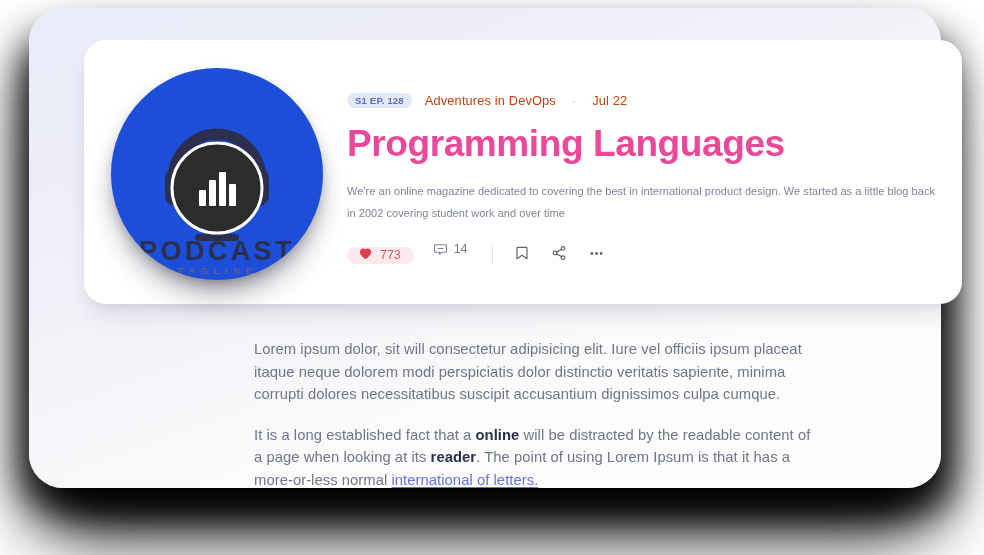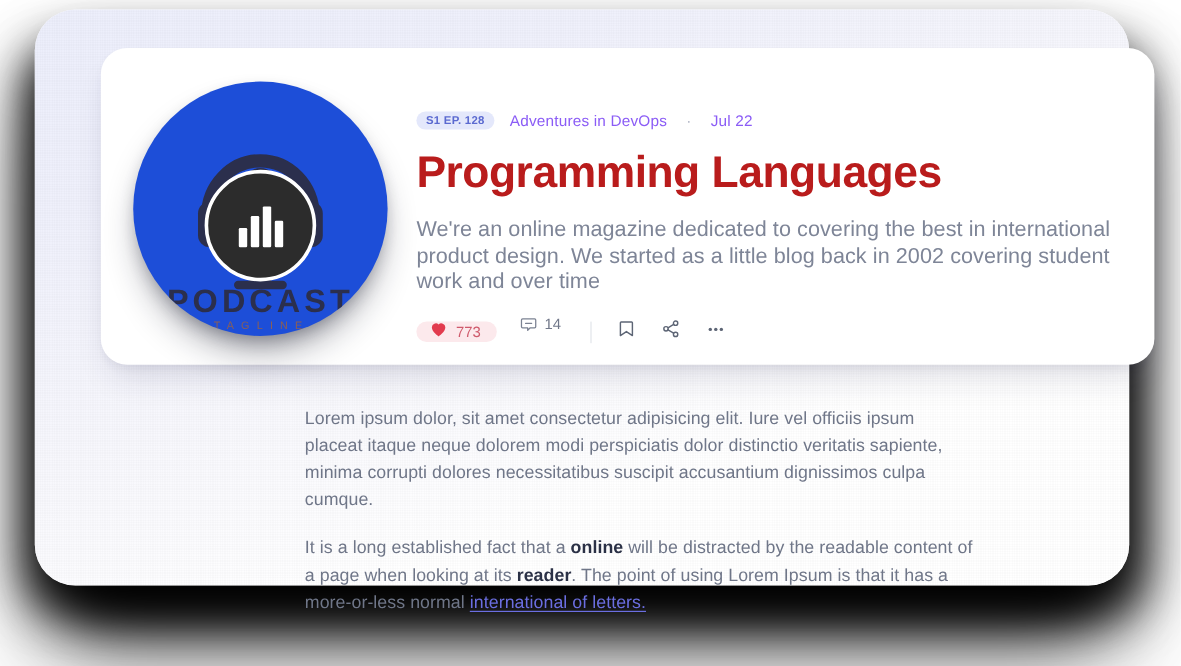--- a/index.html
+++ b/index.html
@@ -102,39 +102,39 @@
     border-radius: 9px;
     background: #e4e8fb;
     color: #5b6ad0;
     font-size: 9.5px;
     font-weight: 700;
     letter-spacing: 0.2px;
     white-space: nowrap;
   }
   .meta-text {
     font-size: 12.8px;
-    color: #8b5cf6;
+    color: #c2410c;
     letter-spacing: 0.15px;
     white-space: nowrap;
   }
   .meta-sep { color: #b4b9c8; padding: 0 3px; }
 
   .hero-title {
     margin-top: 12px;
     font-size: 37px;
     line-height: 44px;
     font-weight: 700;
     letter-spacing: -0.4px;
-    color: #b91c1c;
+    color: #ec4899;
   }
 
   .hero-desc {
     margin-top: 15px;
     width: 590px;
-    font-size: 18px;
+    font-size: 11px;
     line-height: 21.5px;
     color: #7e8597;
     letter-spacing: 0.05px;
   }
 
   
   .actions {
     margin-top: 17px;
     display: flex;
     align-items: center;
@@ -312,20 +312,20 @@
                 <circle cx="18.5" cy="12" r="2" fill="#5d6575"></circle>
               </svg>
             </span>
           </div>
 
         </div>
       </div>
     </div>
 
     <div class="article">
-      <p class="para">Lorem ipsum dolor, sit amet consectetur adipisicing elit. Iure vel officiis ipsum placeat itaque neque dolorem modi perspiciatis dolor distinctio veritatis sapiente, minima corrupti dolores necessitatibus suscipit accusantium dignissimos culpa cumque.</p>
+      <p class="para">Lorem ipsum dolor, sit will consectetur adipisicing elit. Iure vel officiis ipsum placeat itaque neque dolorem modi perspiciatis dolor distinctio veritatis sapiente, minima corrupti dolores necessitatibus suscipit accusantium dignissimos culpa cumque.</p>
       <p class="para">
         <span>It is a long established fact that a </span><b>online</b><span> will be distracted by the readable content of a page when looking at its </span><b>reader</b><span>. The point of using Lorem Ipsum is that it has a more-or-less normal </span><a href="#">international of letters.</a>
       </p>
     </div>
 
   </div>
 </div>
 
 </body></html>

